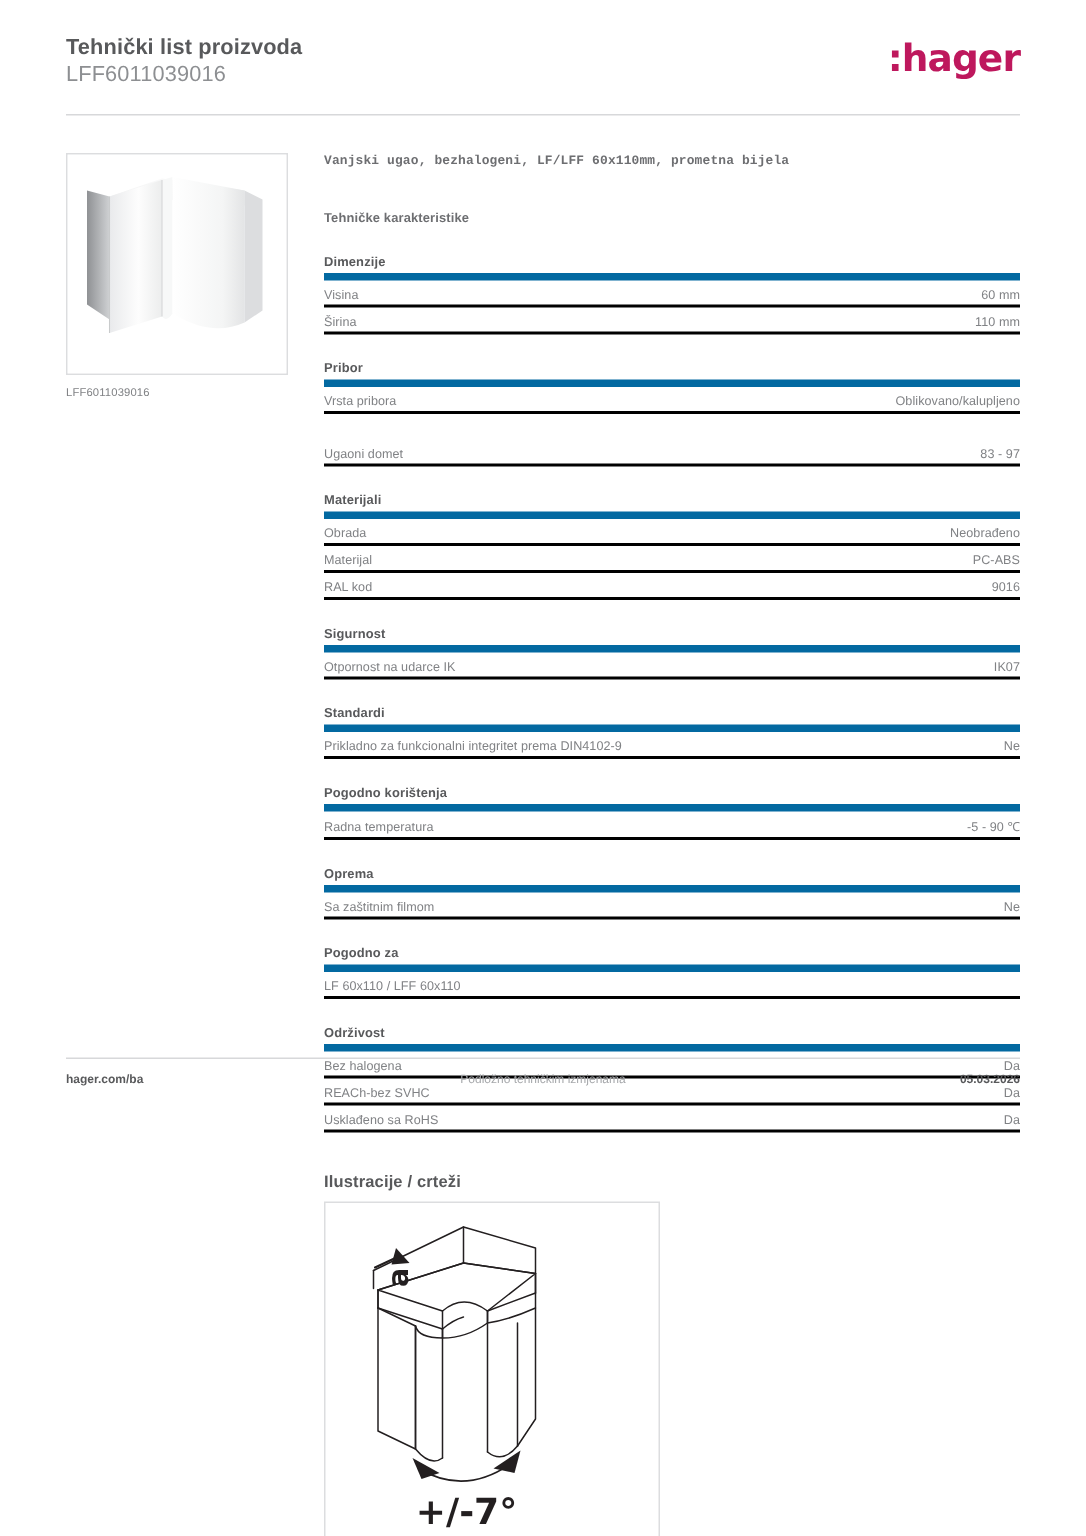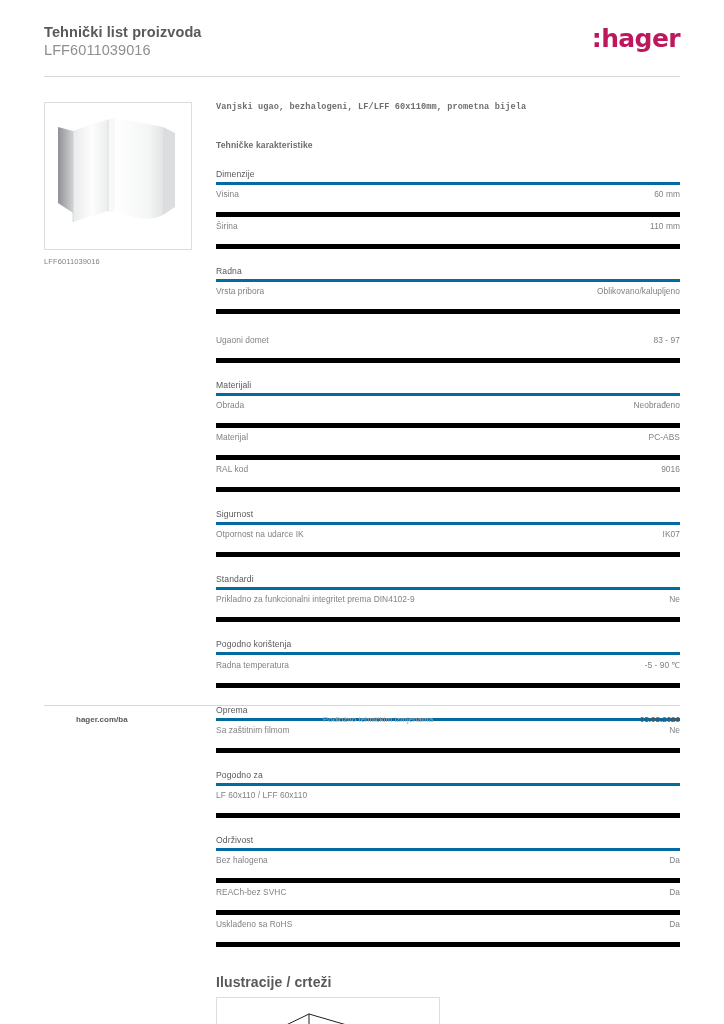--- a/index.html
+++ b/index.html
@@ -111,48 +111,48 @@
 
   
   .spec-section {
     margin-top: 17px;
   }
   .spec-section:first-of-type {
     margin-top: 19px;
   }
   .section-title {
     font-size: 8.6px;
-    font-weight: normal;
+    font-weight: bold;
     color: #58595b;
     padding-bottom: 3px;
-    border-bottom: 3px solid #0369a1;
+    border-bottom: 5px solid #0369a1;
     letter-spacing: .1px;
   }
   .spec-row {
     display: flex;
     justify-content: space-between;
     align-items: baseline;
     font-size: 8.4px;
     color: #808285;
-    padding: 4px 0 13px 0;
-    border-bottom: 5px solid #000000;
+    padding: 4px 0 2px 0;
+    border-bottom: 2px solid #000000;
     letter-spacing: .05px;
   }
   .spec-label {
     text-align: left;
     padding-right: 12px;
   }
   .spec-value {
     text-align: right;
     white-space: nowrap;
   }
 
   
   .illus-heading {
-    font-size: 14px;
+    font-size: 11px;
     font-weight: bold;
     color: #58595b;
     margin-top: 27px;
     letter-spacing: .1px;
   }
   .illus-frame {
     margin-top: 7px;
     width: 224px;
     height: 232px;
     border: 1px solid #dcdddf;
@@ -169,21 +169,20 @@
   }
   .footer-rule {
     border-top: 1px solid #d7d8da;
   }
   .footer-row {
     display: flex;
     justify-content: flex-end;
     align-items: center;
     margin-top: 9px;
     font-size: 8px;
-    margin-left: 32px;
   }
   .footer-left {
     font-weight: bold;
     color: #58595b;
     flex: 1 1 0;
     text-align: left;
   }
   .footer-center {
     color: #a6a8ab;
     flex: 1 1 0;
@@ -267,21 +266,21 @@
             <div class="spec-row">
               <div class="spec-label">Visina</div>
               <div class="spec-value">60 mm</div>
             </div>
             <div class="spec-row">
               <div class="spec-label">Širina</div>
               <div class="spec-value">110 mm</div>
             </div>
           </div>
           <div class="spec-section">
-            <div class="section-title">Radna</div>
+            <div class="section-title">Pribor</div>
             <div class="spec-row">
               <div class="spec-label">Vrsta pribora</div>
               <div class="spec-value">Oblikovano/kaluplјeno</div>
             </div>
           </div>
           <div class="spec-section">
             <div class="spec-row">
               <div class="spec-label">Ugaoni domet</div>
               <div class="spec-value">83 - 97</div>
             </div>

